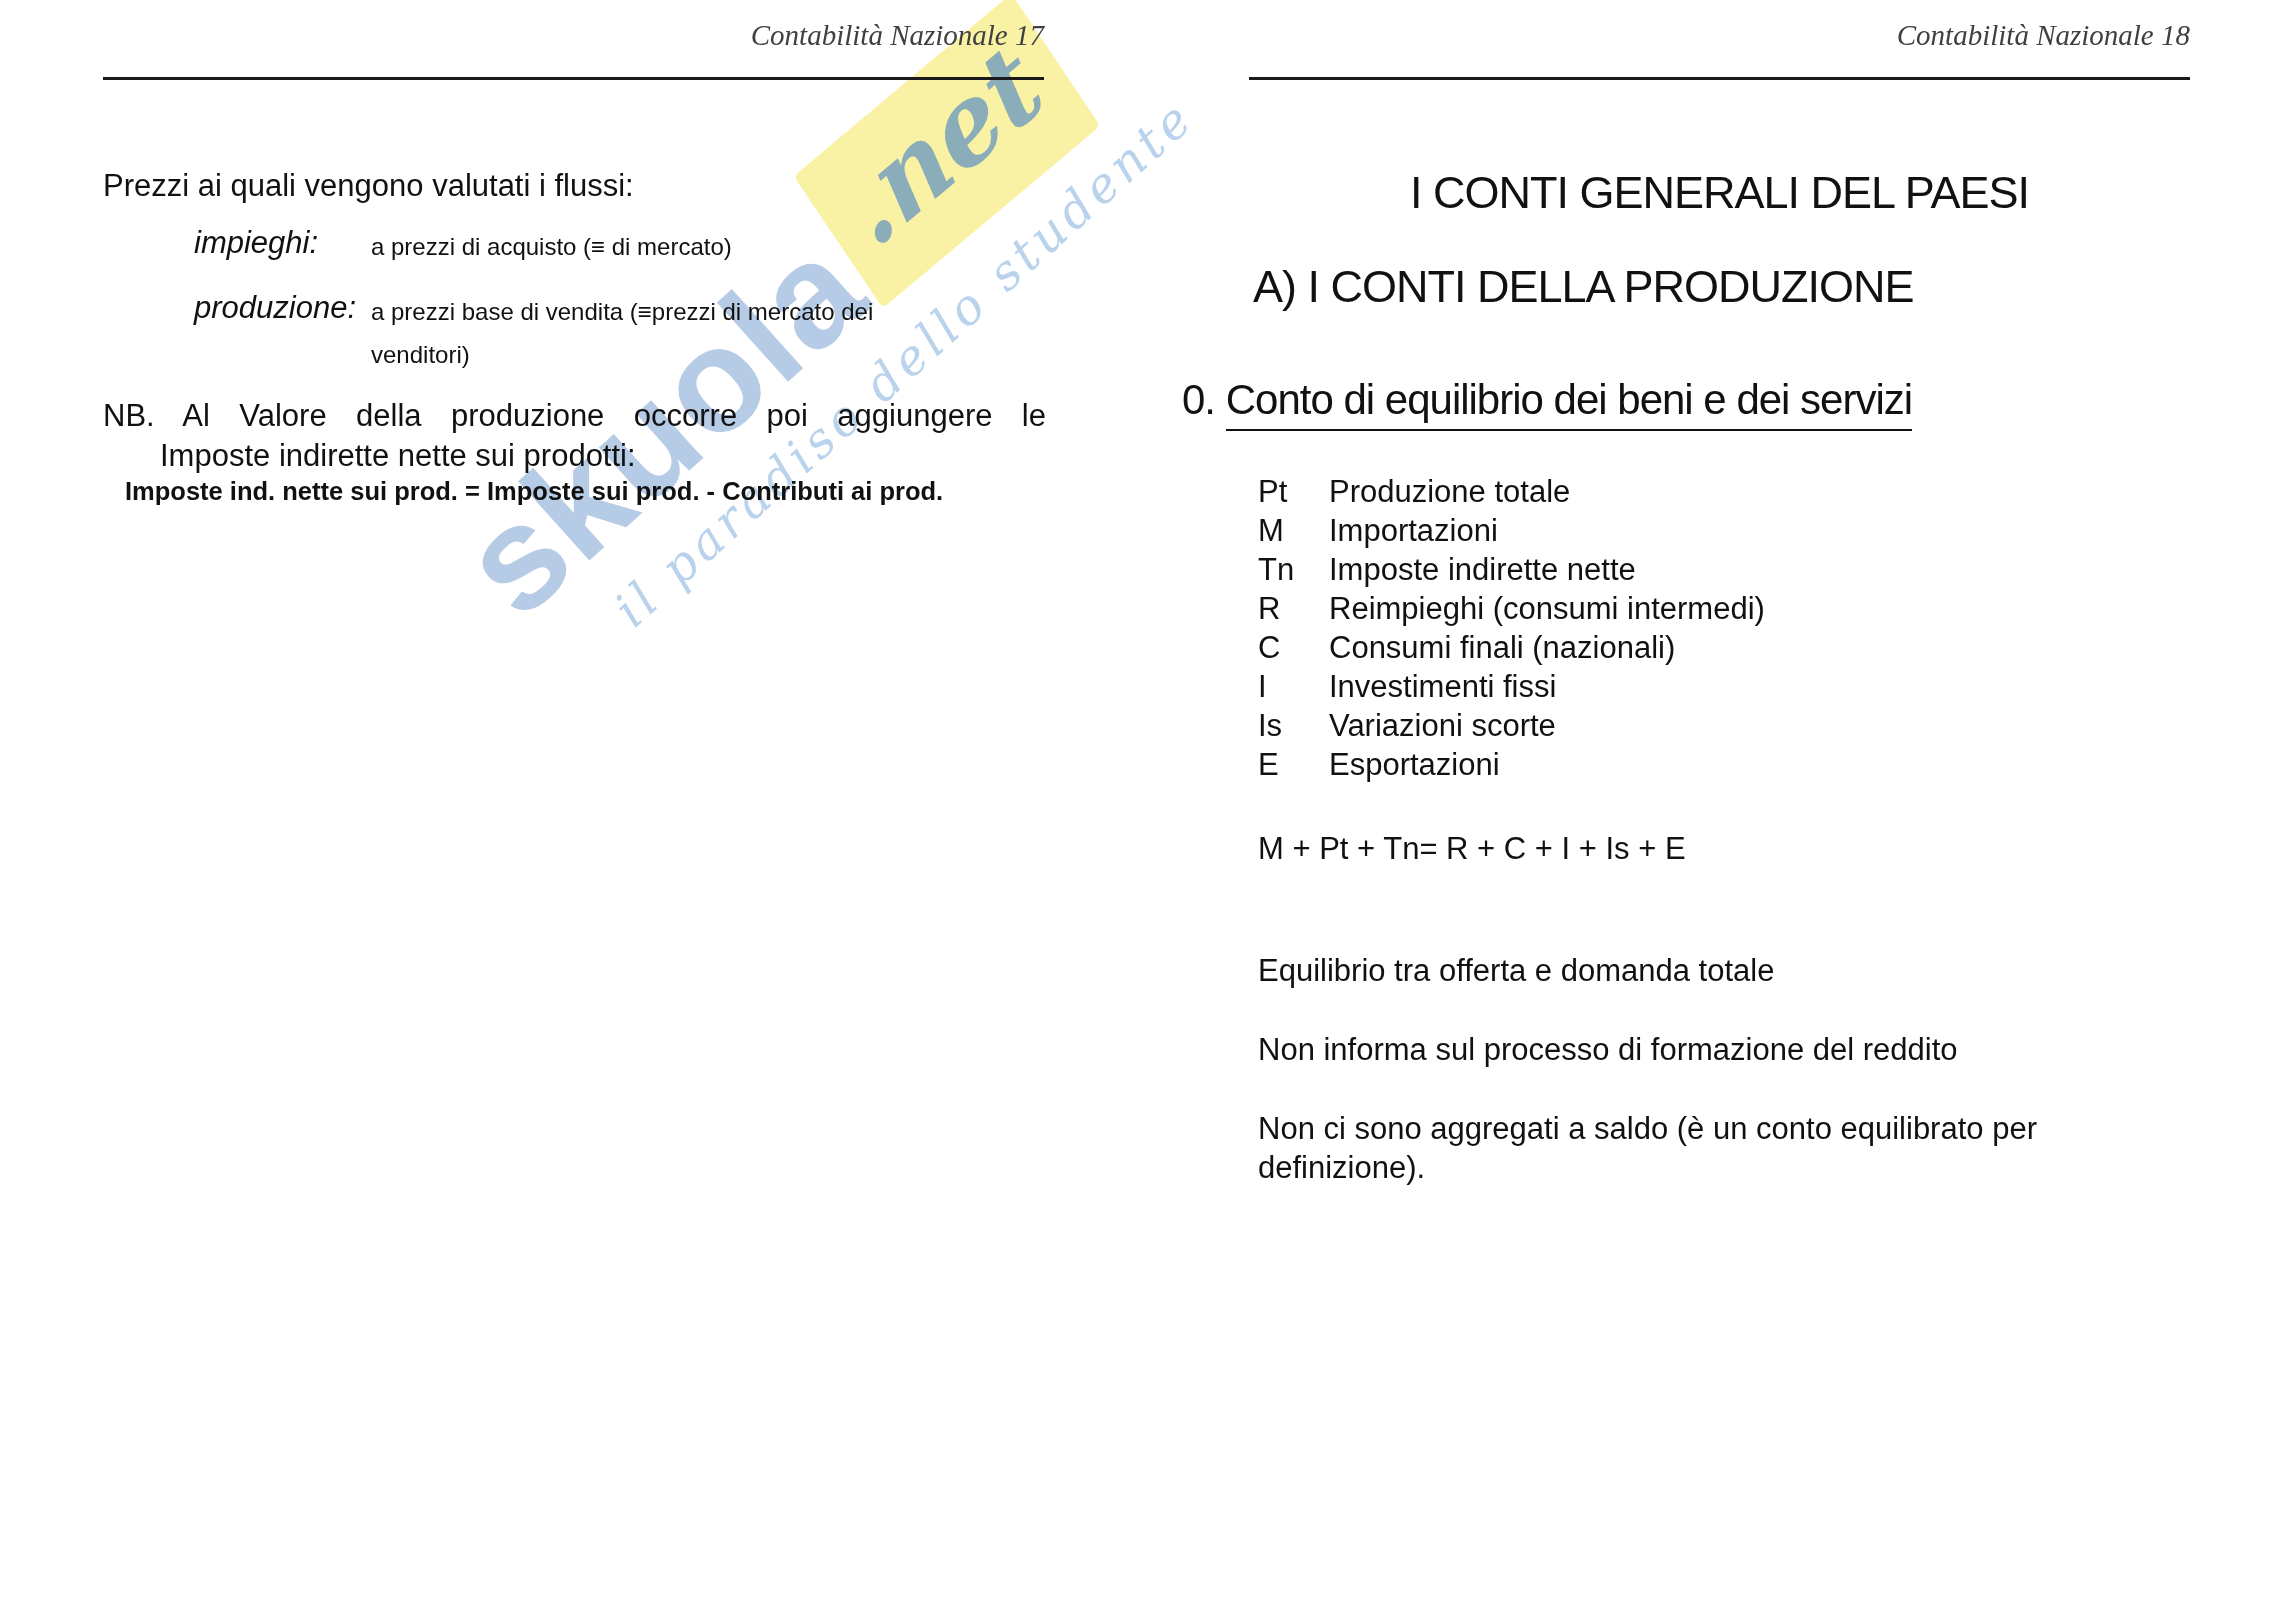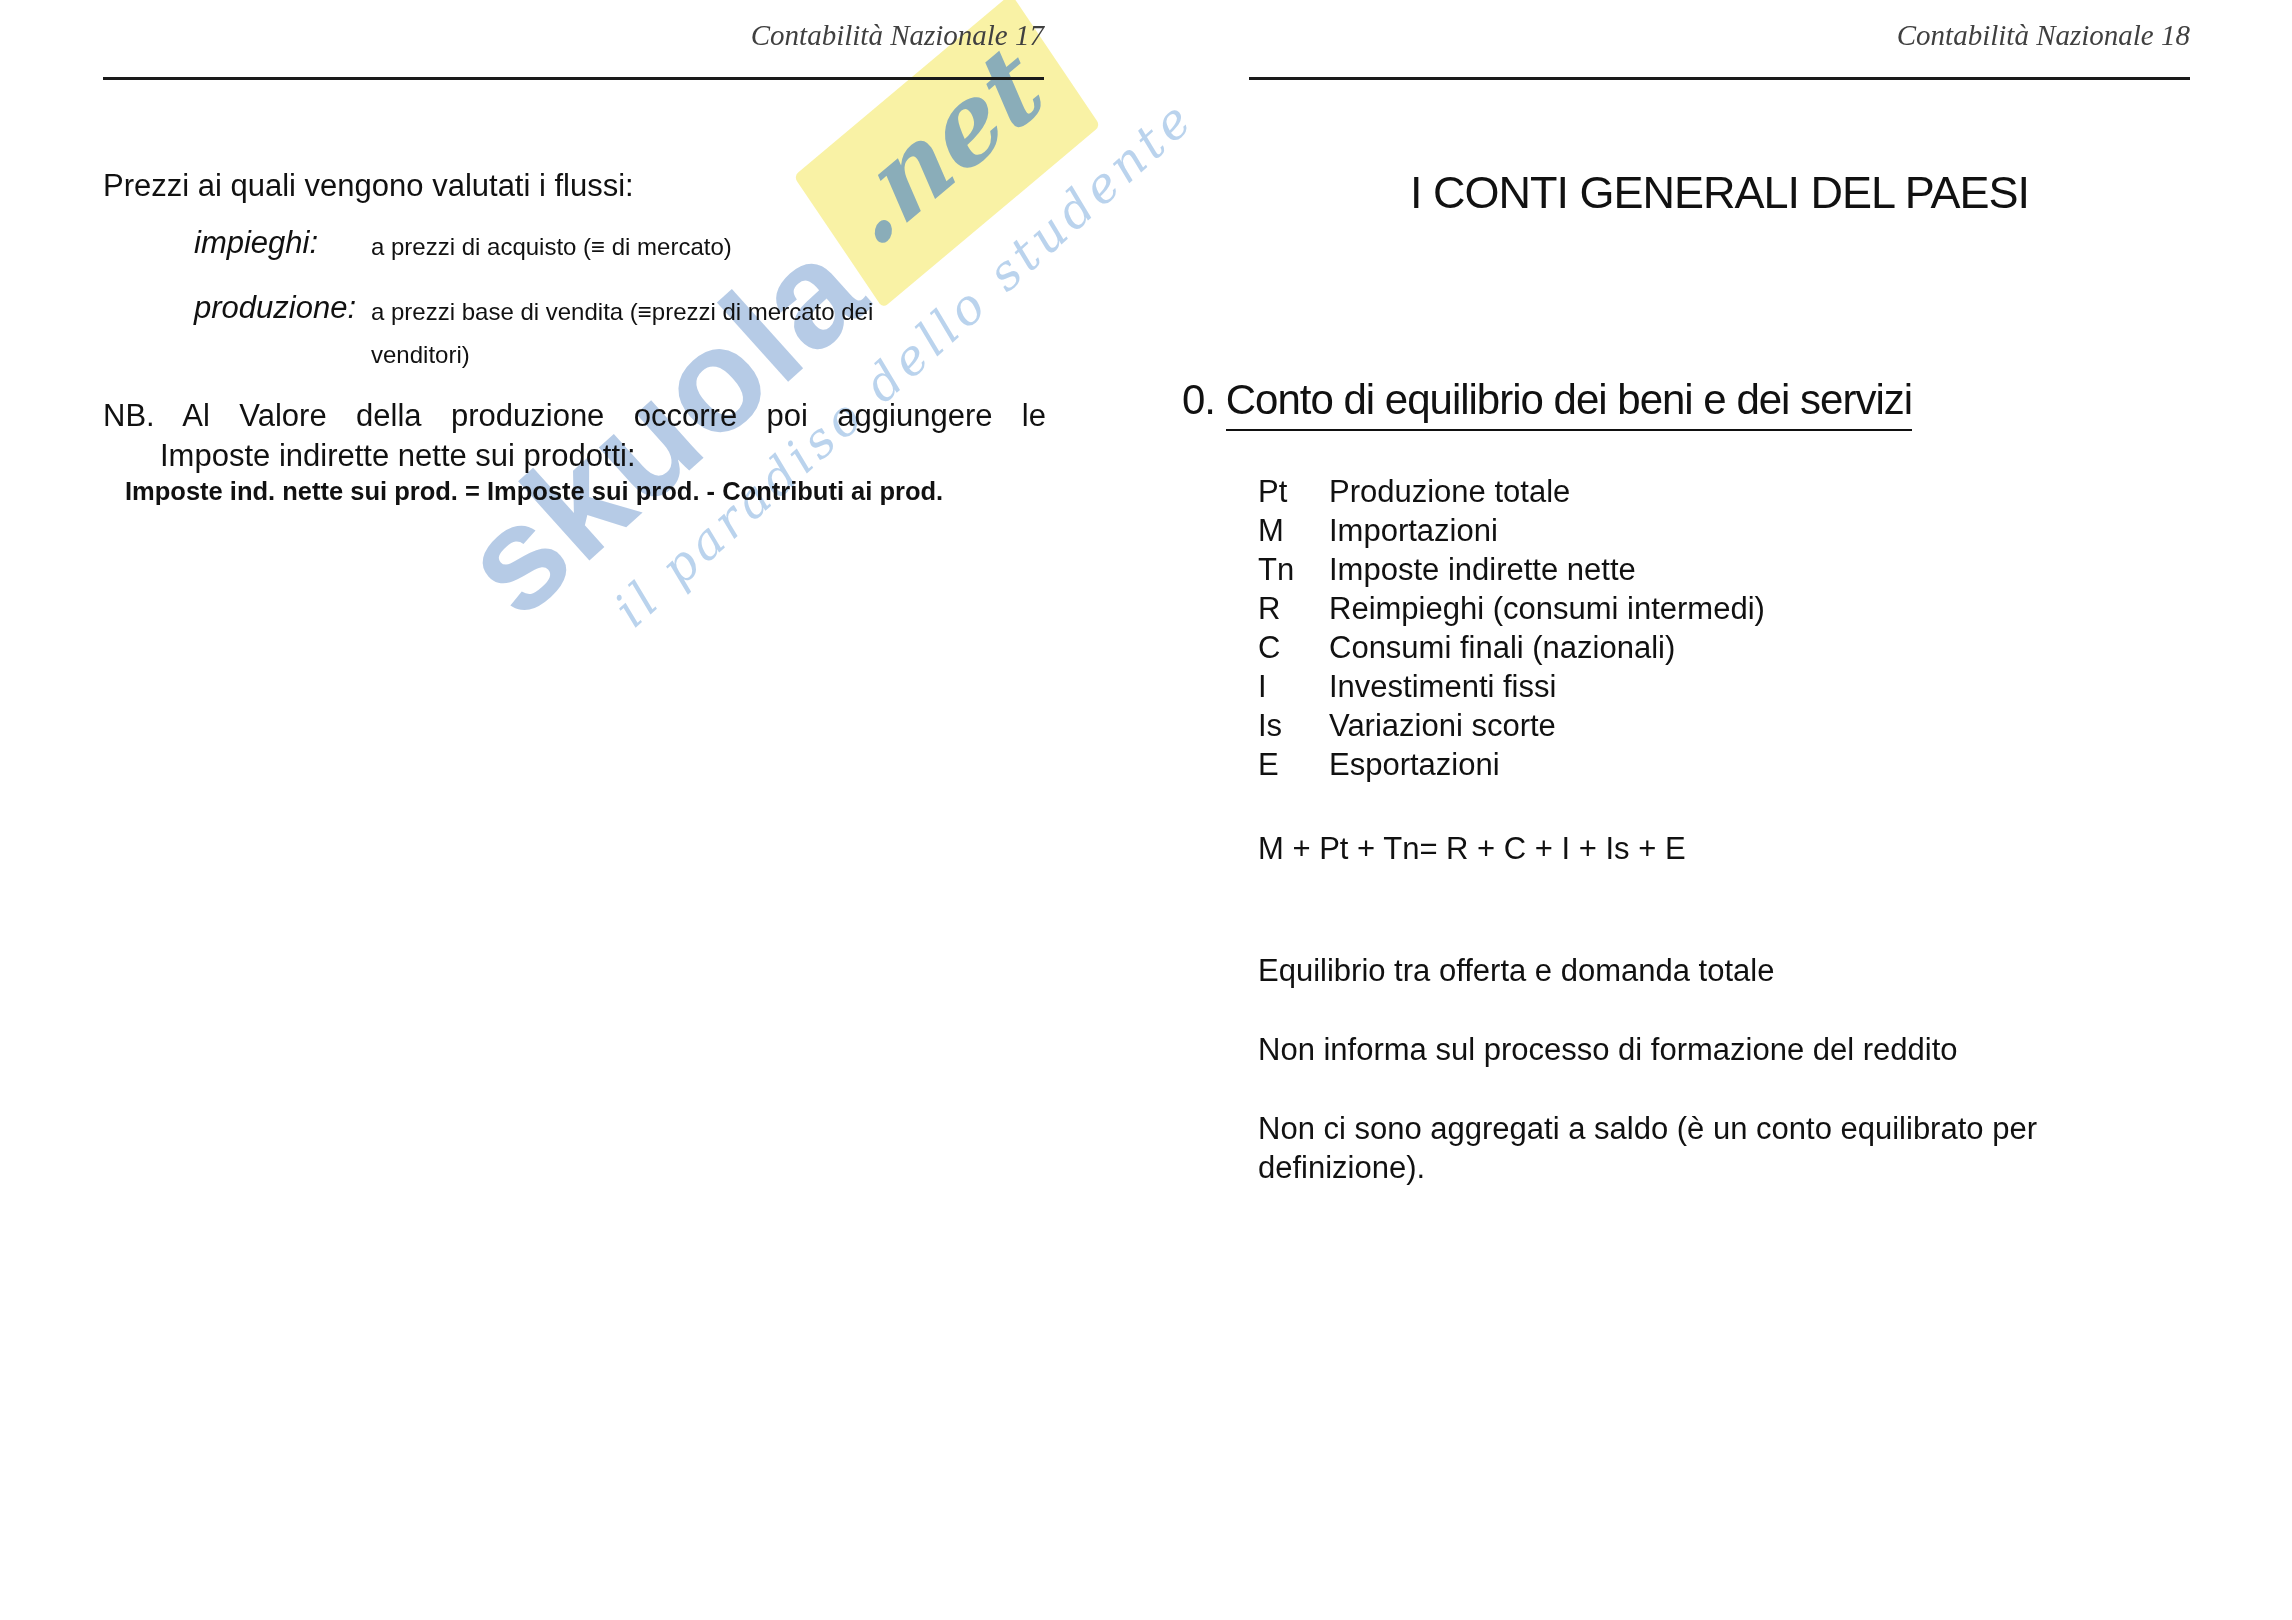--- a/index.html
+++ b/index.html
@@ -188,20 +188,21 @@
 
   <div id="nb-line1">NB. Al Valore della produzione occorre poi aggiungere le</div>
   <div id="nb-line2">Imposte indirette nette sui prodotti:</div>
   <div id="formula-line">Imposte ind. nette sui prod. = Imposte sui prod. - Contributi ai prod.</div>
 
   <div id="header-right" class="page-header">Contabilità Nazionale 18</div>
   <div id="rule-right" class="header-rule"></div>
 
   <div id="main-title">I CONTI GENERALI DEL PAESI</div>
 
+  <div id="section-a">A) I CONTI DELLA PRODUZIONE</div>
 
   <div id="section-0">
     <span>0. </span><span class="underlined">Conto di equilibrio dei beni e dei servizi</span>
   </div>
 
   <div id="equation">M + Pt + Tn= R + C + I + Is + E</div>
 
   <div id="symbol-list">
     <div class="sym-row">
       <span class="sym-abbr">Pt</span>

